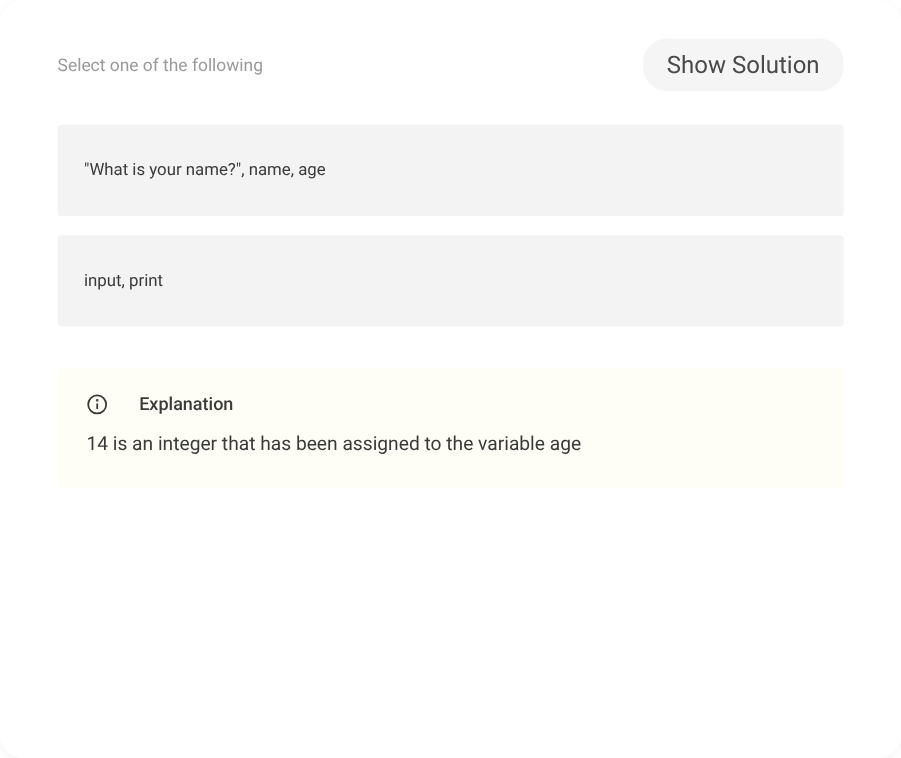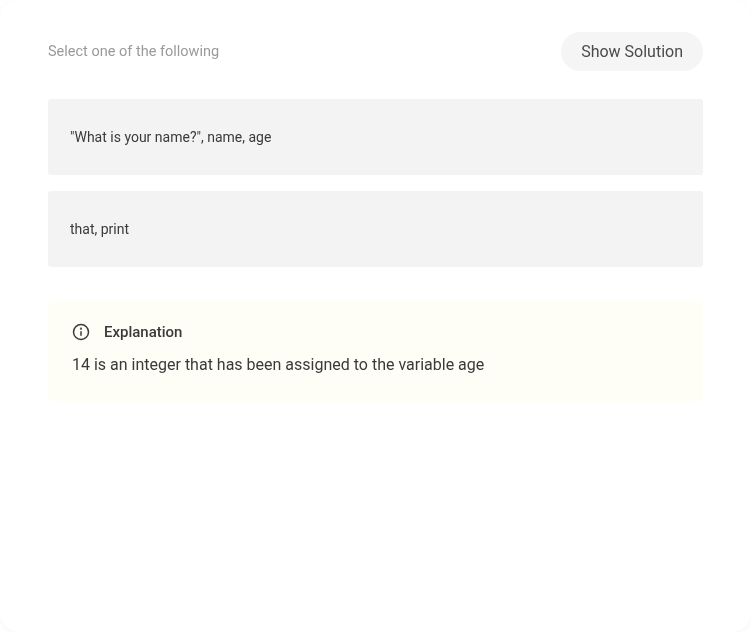--- a/index.html
+++ b/index.html
@@ -31,21 +31,21 @@
     .prompt {
       color: #9a9a9a;
       font-size: 14.5px;
       font-weight: 400;
     }
     .show-solution {
       background: #f5f5f5;
       border: none;
       border-radius: 20px;
       padding: 10px 20px;
-      font-size: 16px;
+      font-size: 20px;
       color: #4a4a4a;
       cursor: pointer;
       font-family: inherit;
     }
     .option {
       background: #f3f3f3;
       border-radius: 3px;
       padding: 30px 22px;
       margin-bottom: 16px;
       font-size: 14px;
@@ -60,21 +60,21 @@
     }
     .explanation-box {
       background: #fefef6;
       border-radius: 4px;
       padding: 22px 24px 24px 24px;
       margin-top: 34px;
     }
     .explanation-header {
       display: flex;
       align-items: center;
-      gap: 14px;
+      gap: 26px;
       margin-bottom: 12px;
     }
     .info-icon {
       width: 18px;
       height: 18px;
       display: flex;
       align-items: center;
       justify-content: center;
     }
     .info-icon svg {
@@ -95,21 +95,21 @@
 </head>
 <body>
 
 <div class="card">
   <div class="header">
     <div class="prompt">Select one of the following</div>
     <button class="show-solution">Show Solution</button>
   </div>
 
   <div class="option">"What is your name?", name, age</div>
-  <div class="option">that, print</div>
+  <div class="option">input, print</div>
 
   <div class="explanation-box">
     <div class="explanation-header">
       <span class="info-icon">
         <svg viewBox="0 0 24 24" fill="none" stroke="#3a3a3a" stroke-width="2">
           <circle cx="12" cy="12" r="10"></circle>
           <line x1="12" y1="11" x2="12" y2="17"></line>
           <circle cx="12" cy="7.5" r="0.5" fill="#3a3a3a"></circle>
         </svg>
       </span>

